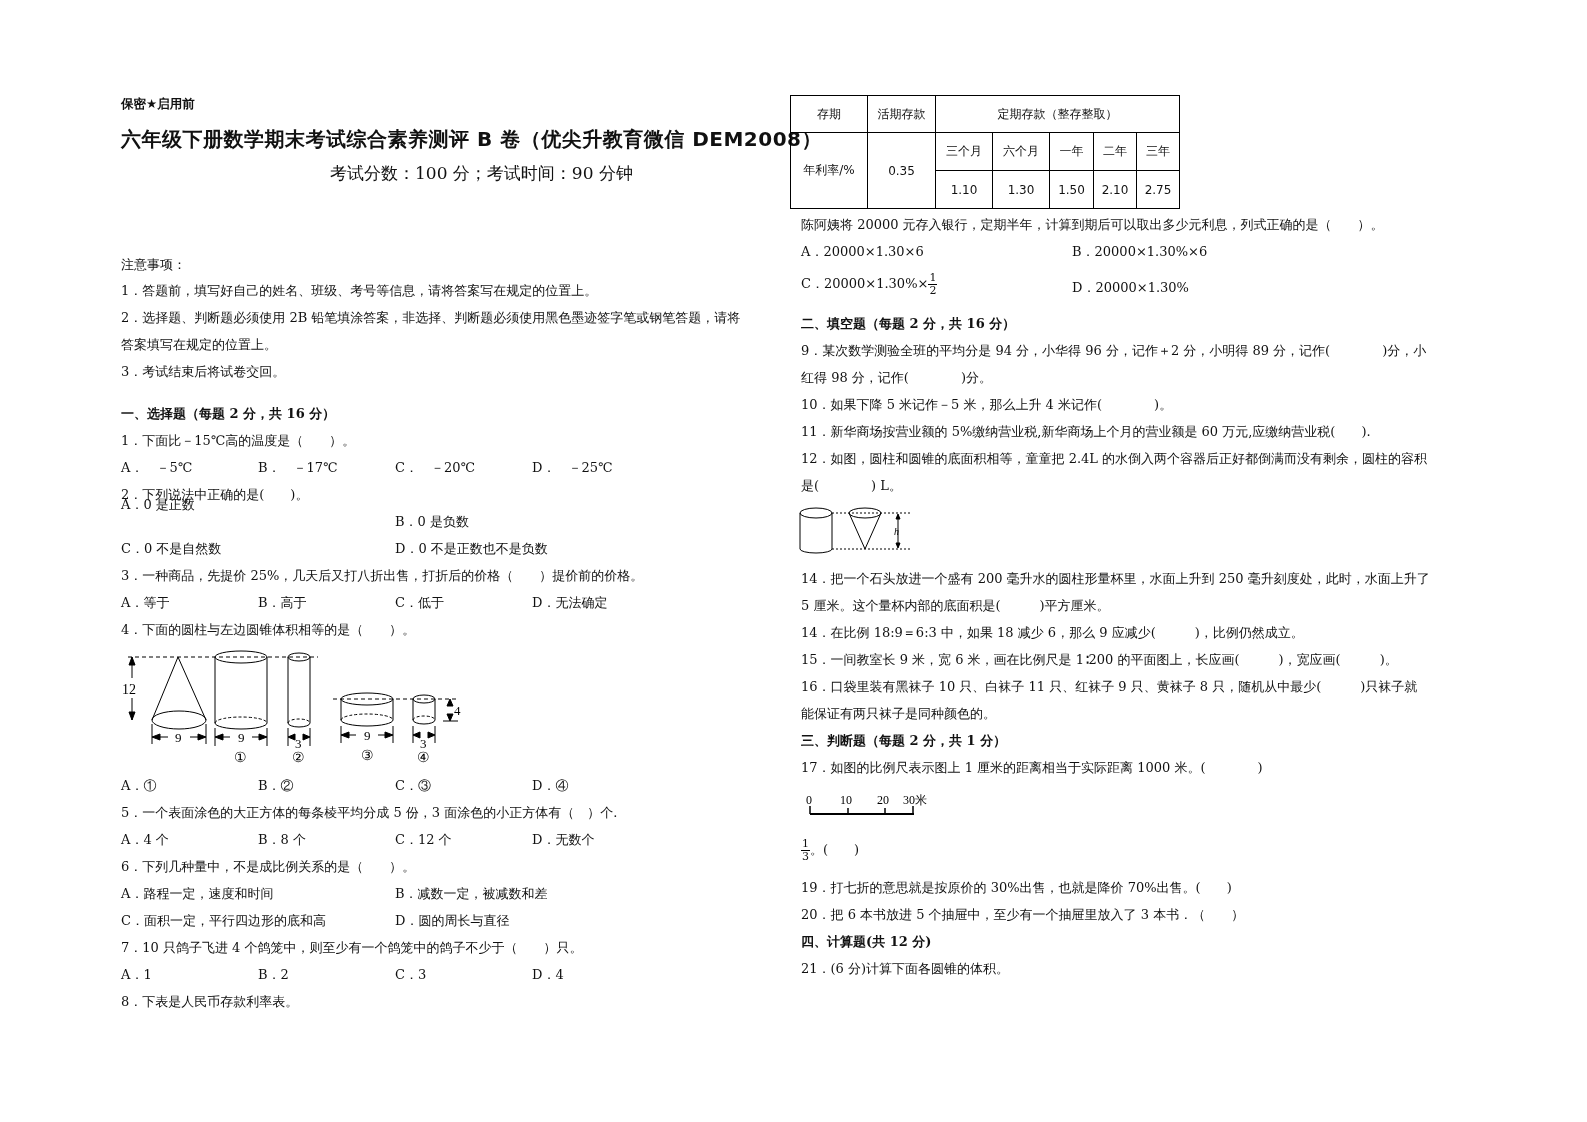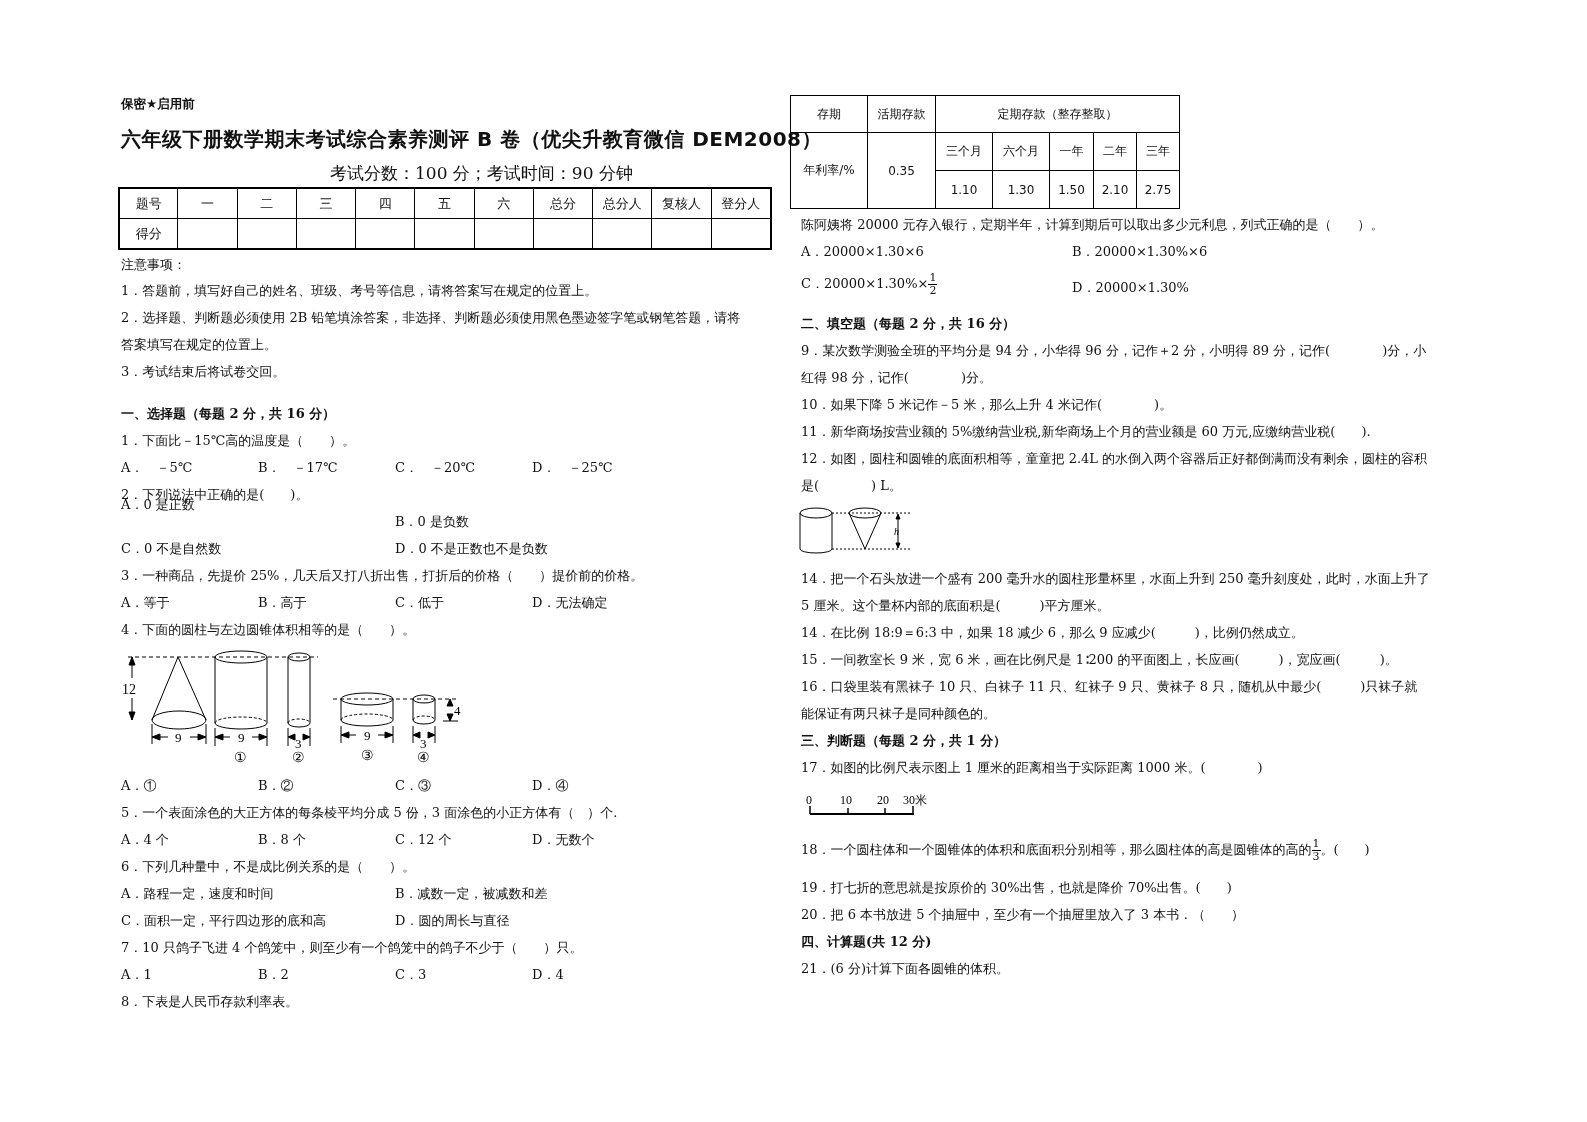--- a/index.html
+++ b/index.html
@@ -26,46 +26,20 @@
   </style>
 </head>
 <body>
 
 <div class="abs secret">保密★启用前</div>
 <div class="abs title">六年级下册数学期末考试综合素养测评 B 卷（优尖升教育微信 DEM2008）</div>
 <div class="abs subtitle">考试分数：100 分；考试时间：90 分钟</div>
 
 <table class="score-table">
   <tbody>
-      <tr>
-    <td style="width:58px">题号</td>
-    <td style="width:59px">一</td>
-    <td style="width:59px">二</td>
-    <td style="width:59px">三</td>
-    <td style="width:59px">四</td>
-    <td style="width:59px">五</td>
-    <td style="width:59px">六</td>
-    <td style="width:59px">总分</td>
-    <td style="width:59px">总分人</td>
-    <td style="width:59px">复核人</td>
-    <td style="width:59px">登分人</td>
-  </tr>
-  <tr>
-    <td>得分</td>
-    <td></td>
-    <td></td>
-    <td></td>
-    <td></td>
-    <td></td>
-    <td></td>
-    <td></td>
-    <td></td>
-    <td></td>
-    <td></td>
-  </tr>
 </tbody>
   </table>
 
 <div class="line" style="top:256px">注意事项：</div>
 <div class="line" style="top:282px">1．答题前，填写好自己的姓名、班级、考号等信息，请将答案写在规定的位置上。</div>
 <div class="line" style="top:309px">2．选择题、判断题必须使用 2B 铅笔填涂答案，非选择、判断题必须使用黑色墨迹签字笔或钢笔答题，请将</div>
 <div class="line" style="top:336px">答案填写在规定的位置上。</div>
 <div class="line" style="top:363px">3．考试结束后将试卷交回。</div>
 
 <div class="line sec" style="top:405px">一、选择题（每题 2 分，共 16 分）</div>
@@ -278,19 +252,19 @@
     <line x1="85" y1="18" x2="85" y2="24" stroke-width="1.5"></line>
     <line x1="113" y1="16" x2="113" y2="24" stroke-width="1.5"></line>
   </g>
   <text x="6" y="14" font-size="12">0</text>
   <text x="40" y="14" font-size="12">10</text>
   <text x="77" y="14" font-size="12">20</text>
   <text x="103" y="14" font-size="12">30米</text>
 </svg>
 
 <div class="rline" style="top:838px">
-  <span>18．一个圆柱体和一个圆锥体的体积和底面积分别相等，那么圆柱体的高是圆锥体的高的</span><span class="frac"><span class="num">1</span><span class="den">3</span></span><span>。(　　)</span>
+  <span class="frac"><span class="num">1</span><span class="den">3</span></span><span>。(　　)</span>
 </div>
 <div class="rline" style="top:879px">19．打七折的意思就是按原价的 30%出售，也就是降价 70%出售。(　　)</div>
 <div class="rline" style="top:906px">20．把 6 本书放进 5 个抽屉中，至少有一个抽屉里放入了 3 本书．（　　）</div>
 
 <div class="rline sec" style="top:933px">四、计算题(共 12 分)</div>
 <div class="rline" style="top:960px">21．(6 分)计算下面各圆锥的体积。</div>
 
 </body></html>

